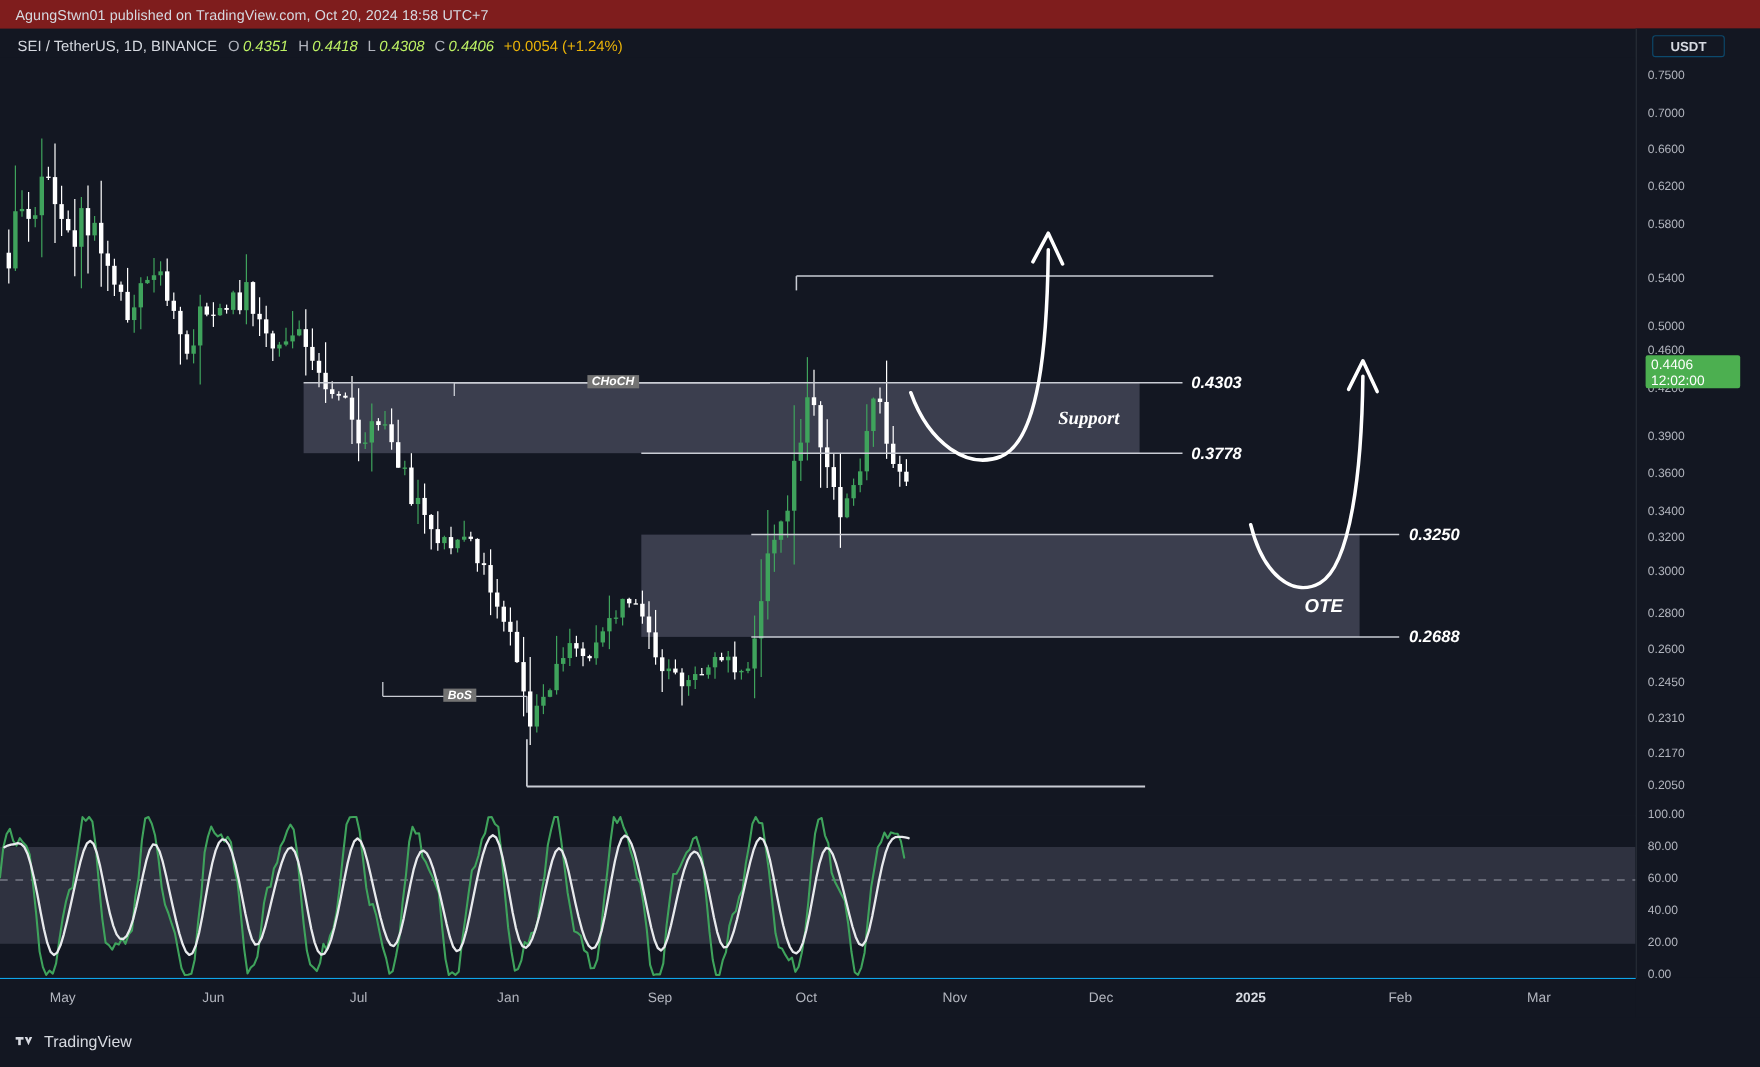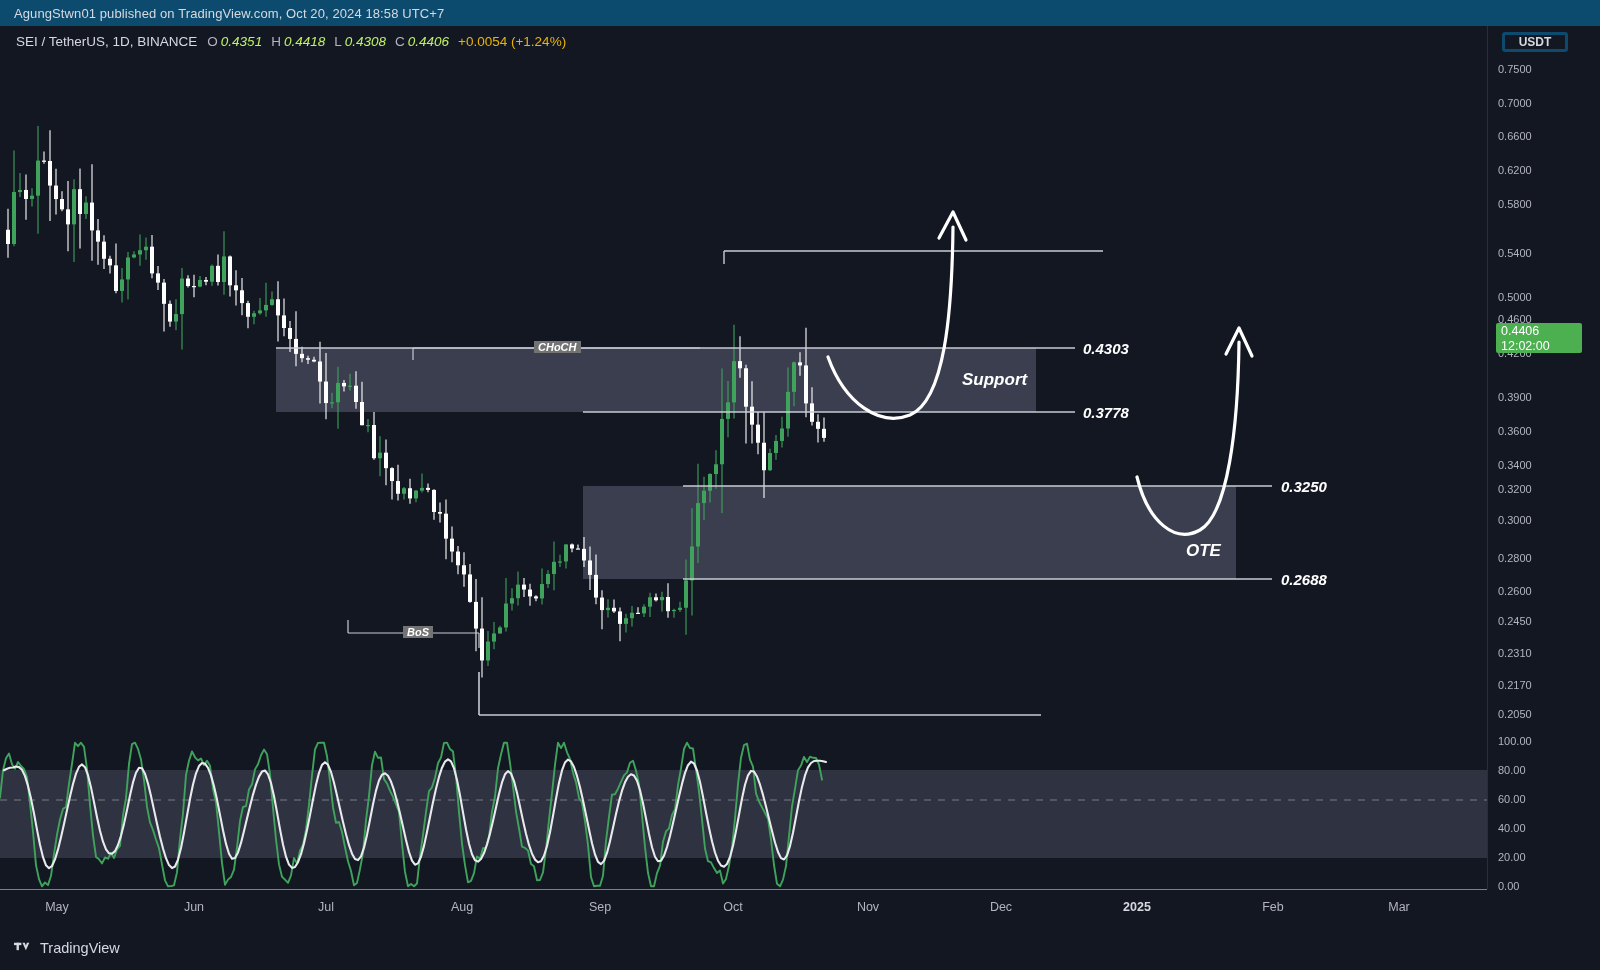--- a/index.html
+++ b/index.html
@@ -6,21 +6,21 @@
   html,body { background:#131722; }
   body {
     width:1600px; height:970px;
     font-family:"Liberation Sans", sans-serif;
     color:#d1d4dc; overflow:hidden; position:relative;
   }
 
   
   #publisher-bar{
     position:absolute; left:0; top:0; width:1600px; height:26px;
-    background:#0c4a6e; display:flex; align-items:center;
+    background:#7f1d1d; display:flex; align-items:center;
     padding-left:14px; font-size:13px; color:#d6d9e0;
     letter-spacing:.1px;
   }
 
   
   #chart-legend{
     position:absolute; left:0; top:30px; height:22px;
     display:flex; align-items:center; gap:0px;
     padding-left:16px; font-size:13.5px; white-space:nowrap;
     z-index:40;
@@ -49,21 +49,21 @@
     position:absolute; left:1487px; top:26px; width:113px; height:863px;
     background:#131722; border-left:1px solid #2a2e39;
   }
   .tick{
     position:absolute; left:10px; font-size:11px; color:#b2b5be;
     white-space:nowrap;
     text-align:right;
   }
   #usdt-badge{
     position:absolute; left:14px; top:6px; width:66px; height:20px;
-    border:3px solid #0c4a6e; border-radius:3px;
+    border:1px solid #0c4a6e; border-radius:3px;
     display:flex; align-items:center; justify-content:center;
     font-size:12px; font-weight:bold; color:#d6d9e0;
   }
   #last-price-badge{
     position:absolute; left:8px; width:86px; height:30px;
     background:#4caf50; border-radius:2px; color:#fff;
     font-size:12.5px; line-height:15px; padding:1px 0 0 5px;
   }
 
   
@@ -437,21 +437,21 @@
   </svg>
 
   <div class="struct-label" style="left:534px; top:289px;">CHoCH</div>
   <div class="struct-label" style="left:403px; top:574px;">BoS</div>
 
   <div class="lvl-label" style="left:1083px; top:288px;">0.4303</div>
   <div class="lvl-label" style="left:1083px; top:352px;">0.3778</div>
   <div class="lvl-label" style="left:1281px; top:426px;">0.3250</div>
   <div class="lvl-label" style="left:1281px; top:519px;">0.2688</div>
 
-  <div class="zone-label" style="left:962px; top:318px;">Support</div>
+  <div class="zone-label" style="left:962px; top:318px;font-family:Liberation Serif, serif;">Support</div>
   <div class="zone-label" style="left:1186px; top:489px;">OTE</div>
 </div>
 
 <div id="pane-divider"></div>
 
 <div id="osc-area">
 
   <div style="position:absolute;left:0;top:29px;width:1487px;height:88px;background:#2f3240;"></div>
   <svg class="layer" id="osc-svg" width="1487" height="148">
     <line x1="0" y1="59" x2="1487" y2="59" stroke="#787b86" stroke-width="1.2" stroke-dasharray="7 7"></line>
@@ -493,21 +493,21 @@
   <div id="last-price-badge" style="top: 297px;">
     <div>0.4406</div>
     <div>12:02:00</div>
   </div>
 </div>
 
 <div id="time-scale">
     <div class="time-tick" style="left: 57px;">May</div>
     <div class="time-tick" style="left: 194px;">Jun</div>
     <div class="time-tick" style="left: 326px;">Jul</div>
-    <div class="time-tick" style="left: 462px;">Aug</div>
+    <div class="time-tick" style="left: 462px;">Jan</div>
     <div class="time-tick" style="left: 600px;">Sep</div>
     <div class="time-tick" style="left: 733px;">Oct</div>
     <div class="time-tick" style="left: 868px;">Nov</div>
     <div class="time-tick" style="left: 1001px;">Dec</div>
     <div class="time-tick major" style="left: 1137px;">2025</div>
     <div class="time-tick" style="left: 1273px;">Feb</div>
     <div class="time-tick" style="left: 1399px;">Mar</div>
   </div>
 
 <div id="footer">

